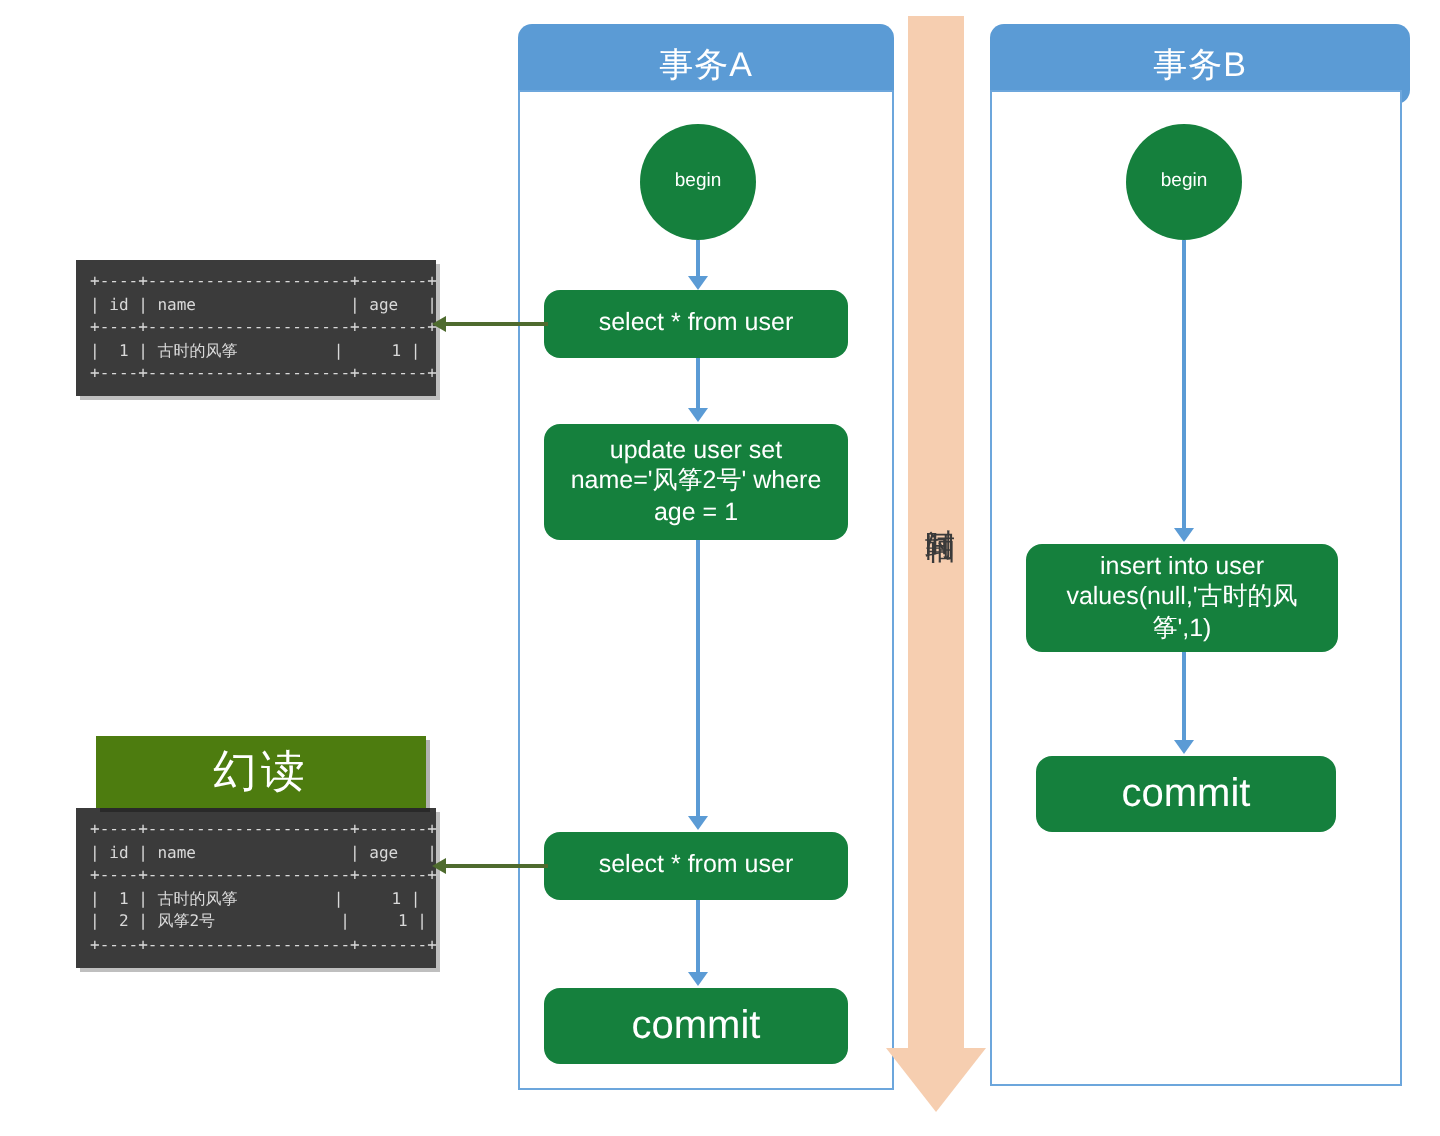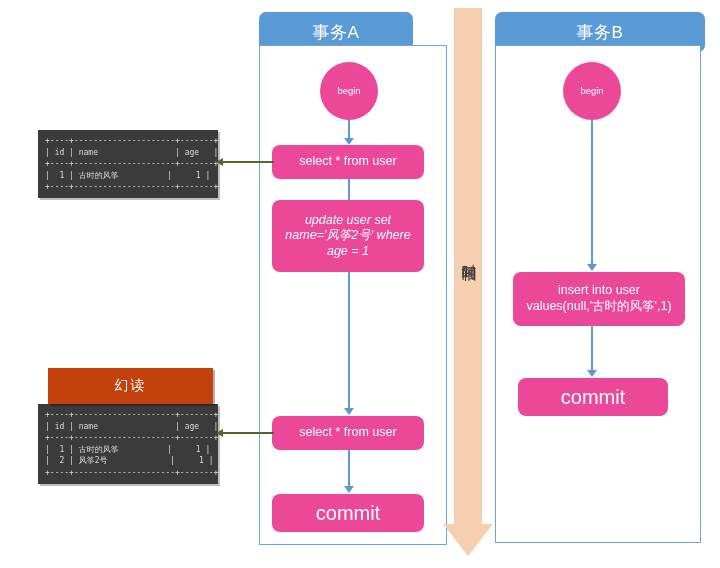--- a/index.html
+++ b/index.html
@@ -30,55 +30,55 @@
     box-sizing: border-box;
     background: #5B9BD5;
     border-radius: 7px;
     color: #ffffff;
     display: flex;
     align-items: center;
     justify-content: center;
     font-size: 17px;
     letter-spacing: 0.5px;
   }
-  #txn-a-header { left: 259px; top: 12px; width: 154px; height: 40px; }
+  #txn-a-header { left: 259px; top: 12px; width: 188px; height: 40px; }
   #txn-b-header { left: 495px; top: 12px; width: 210px; height: 40px; }
 
   
   .node {
     position: absolute;
     box-sizing: border-box;
-    background: #ec4899;
+    background: #15803d;
     border-radius: 8px;
     color: #ffffff;
     display: flex;
     align-items: center;
     justify-content: center;
     text-align: center;
     font-size: 12.5px;
     line-height: 1.25;
     padding: 3px 6px;
     z-index: 3;
   }
   .node.circle {
     border-radius: 50%;
     font-size: 9.5px;
   }
   .node.big { font-size: 20px; }
 
   
   #a-begin      { left: 320px; top: 62px;  width: 58px;  height: 58px; }
   #a-select-1   { left: 272px; top: 145px; width: 152px; height: 34px; }
-  #a-update     { left: 272px; top: 200px; width: 152px; height: 72px; font-style: italic; }
+  #a-update     { left: 272px; top: 212px; width: 152px; height: 58px; }
   #a-select-2   { left: 272px; top: 416px; width: 152px; height: 34px; }
   #a-commit     { left: 272px; top: 494px; width: 152px; height: 38px; }
 
   
   #b-begin      { left: 563px; top: 62px;  width: 58px;  height: 58px; }
-  #b-insert     { left: 513px; top: 272px; width: 172px; height: 54px; }
+  #b-insert     { left: 513px; top: 272px; width: 156px; height: 54px; }
   #b-commit     { left: 518px; top: 378px; width: 150px; height: 38px; }
 
   
   .vline {
     position: absolute;
     width: 2px;
     background: #5B9BD5;
     z-index: 2;
   }
   .arrowhead {
@@ -156,26 +156,26 @@
   }
   #term-1 { left: 38px; top: 130px; width: 180px; }
   #term-2 { left: 38px; top: 404px; width: 180px; }
 
   #phantom-banner {
     position: absolute;
     left: 48px;
     top: 368px;
     width: 165px;
     height: 36px;
-    background: #c2410c;
+    background: #4d7c0f;
     color: #ffffff;
     display: flex;
     align-items: center;
     justify-content: center;
-    font-size: 14px;
+    font-size: 22px;
     letter-spacing: 2px;
     box-shadow: 2px 2px 0 rgba(0,0,0,0.3);
     z-index: 4;
   }
 
   
   .greenline {
     position: absolute;
     height: 2px;
     background: #4E6B2E;

